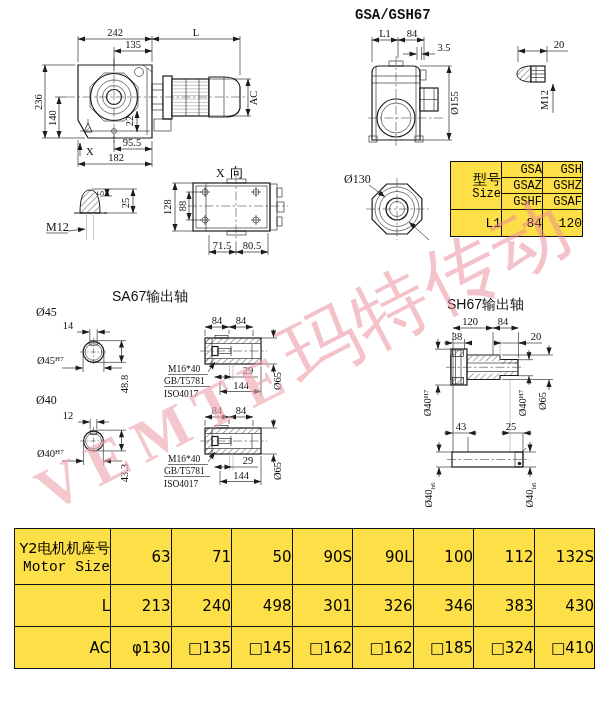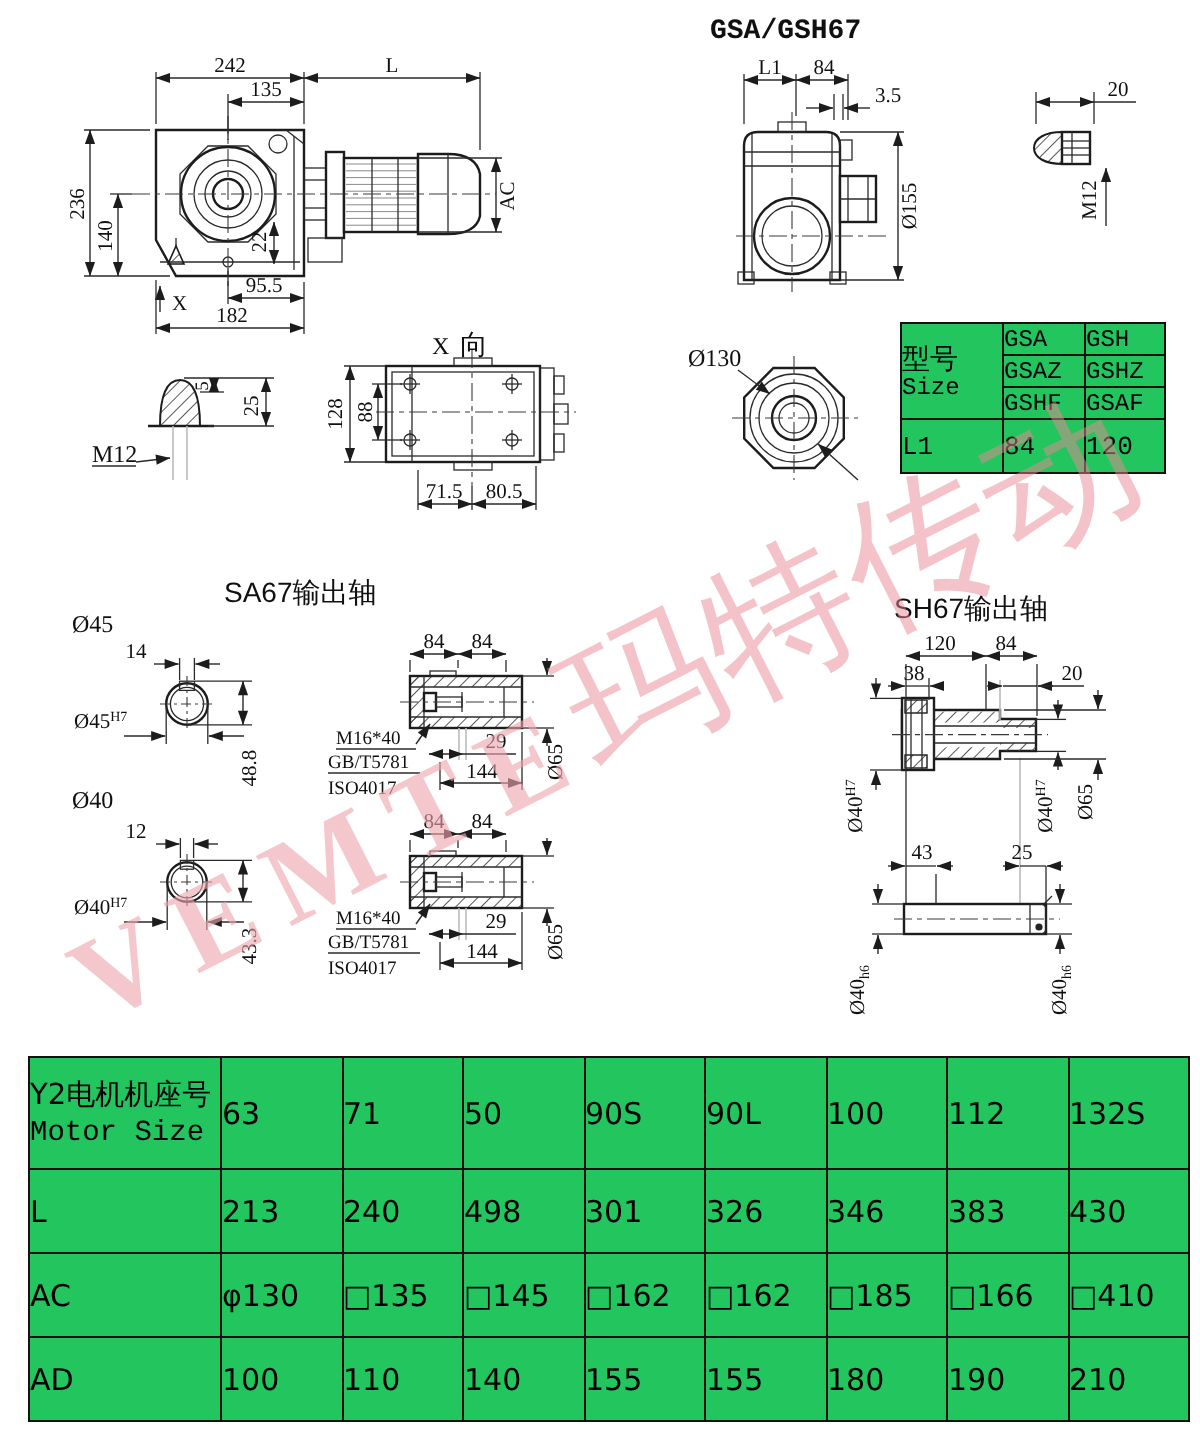--- a/index.html
+++ b/index.html
@@ -12,21 +12,21 @@
   .cl{stroke:#3a3a3a;stroke-width:0.55;fill:none;stroke-dasharray:9 2.5 2.5 2.5}
   .clt{stroke:#3a3a3a;stroke-width:0.55;fill:none;stroke-dasharray:5 2 1.5 2}
   .gx{stroke:#bbb;stroke-width:0.8;fill:none}
   .fin{stroke:#8a8a8a;stroke-width:0.5}
   text{fill:#101010}
   .dt{font:10.5px "Liberation Serif",serif}
   .dts{font:9.5px "Liberation Serif",serif}
   .lbl{font:12px "Liberation Serif",serif}
   .ttlm{font:14px "Liberation Mono",monospace;font-weight:bold}
   .ttlc{font:14px "Liberation Sans",sans-serif}
-  table{border-collapse:collapse;table-layout:fixed;text-align:left;background:#22c55e}
+  table{border-collapse:collapse;table-layout:fixed;text-align:right;background:#fde047}
   .sizetbl{position:absolute;left:450px;top:161px;width:132px;font:12px "Liberation Mono",monospace}
   .sizetbl td{border:1px solid #111;padding:0;height:15px}
   .sizetbl{border:1.5px solid #111}
   .sizetbl .hcell{font-family:"Liberation Sans",sans-serif}
   .sizetbl .hcn{font-size:14px;display:block;line-height:17px}
   .sizetbl .hen{font:12px "Liberation Mono",monospace;display:block;line-height:13px}
   .sizetbl .l1row td{height:26px;font-size:13px}
   .motortbl{position:absolute;left:14px;top:528px;width:581px;border:1.7px solid #111;font:15px "DejaVu Sans",sans-serif}
   .motortbl td{border:1px solid #111;padding:0;height:41px}
   .motortbl tr.hdr td{height:55px}
@@ -539,33 +539,22 @@
     <td>430</td>
   </tr>
   <tr>
     <td>AC</td>
     <td>φ130</td>
     <td>□135</td>
     <td>□145</td>
     <td>□162</td>
     <td>□162</td>
     <td>□185</td>
-    <td>□166</td>
+    <td>□324</td>
     <td>□410</td>
-  </tr>
-  <tr>
-    <td>AD</td>
-    <td>100</td>
-    <td>110</td>
-    <td>140</td>
-    <td>155</td>
-    <td>155</td>
-    <td>180</td>
-    <td>190</td>
-    <td>210</td>
   </tr>
 </tbody>
     </table>
 
 <div class="wm">
   <span class="lat">VEMTE</span><span class="cjk">玛特传动</span>
 </div>
 
 </div>
 

